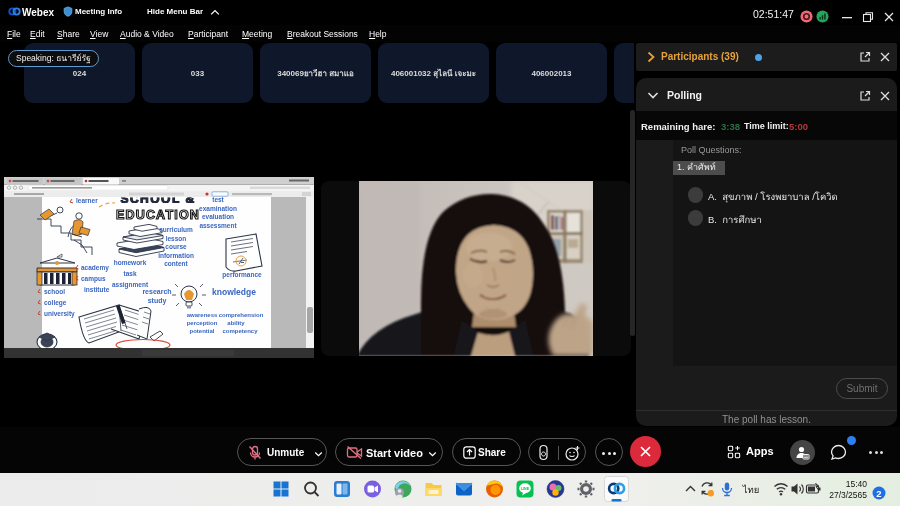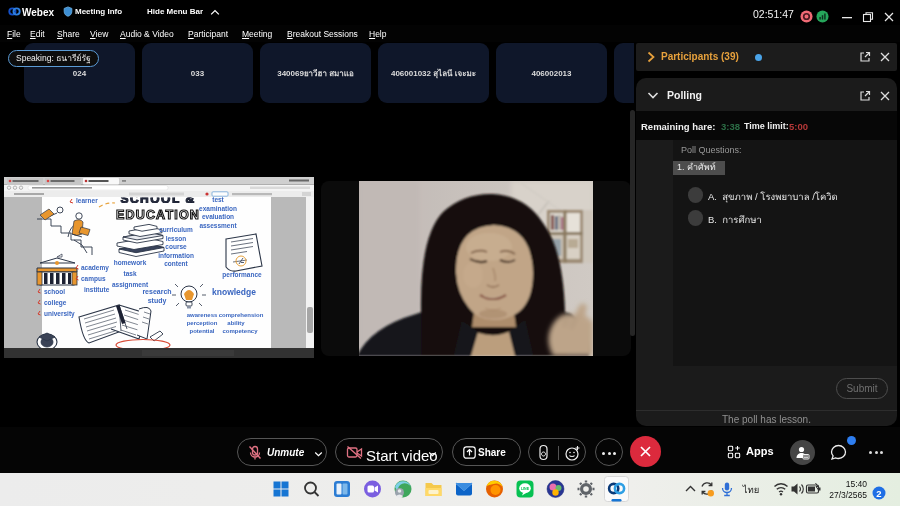--- a/index.html
+++ b/index.html
@@ -382,39 +382,39 @@
       <div class="abs" style="left:35px;top:72px;color:#e8e8e8;font-size:9.5px;">B.&nbsp; การศึกษา</div>
     </div>
 
     <div class="abs" style="left:200px;top:300px;width:52px;height:21px;border:1px solid #4d4d4d;border-radius:11px;color:#6f6f6f;font-size:10px;text-align:center;line-height:19px;">Submit</div>
     <div class="abs" style="left:0;top:332px;width:261px;height:1px;background:#2d2d2d;"></div>
     <div class="abs" style="left:0;top:336px;width:261px;height:16px;color:#909090;font-size:10px;text-align:center;">The poll has lesson.</div>
   </div>
 
   <div class="abs" style="left:0;top:427px;width:900px;height:46px;background:#050505;">
 
-    <div class="abs" style="left:237px;top:11px;width:90px;height:28px;border:1px solid #565656;border-radius:14px;font-style:italic;">
+    <div class="abs" style="left:237px;top:11px;width:90px;height:28px;border:1px solid #565656;border-radius:14px;">
       <svg class="abs" style="left:9px;top:5.5px;" width="16" height="16" viewBox="0 0 16 16">
         <path d="M5.5 4 C5.5 2.6 6.6 1.5 8 1.5 C9.4 1.5 10.5 2.6 10.5 4 V7.5 C10.5 8.9 9.4 10 8 10 C6.6 10 5.5 8.9 5.5 7.5 Z" fill="none" stroke="#e07283" stroke-width="1.3"></path>
         <path d="M3.5 7.5 C3.5 10 5.5 12 8 12 C10.5 12 12.5 10 12.5 7.5 M8 12 V14.5" fill="none" stroke="#e07283" stroke-width="1.3"></path>
         <path d="M2.5 1.5 L13.5 13.5" stroke="#e07283" stroke-width="1.4"></path>
       </svg>
       <span class="abs" style="left:29px;top:8px;color:#fff;font-size:10px;font-weight:bold;">Unmute</span>
       <svg class="abs" style="left:76px;top:11.5px;" width="9" height="7" viewBox="0 0 11 8">
         <path d="M1.5 1.5 L5.5 5.5 L9.5 1.5" fill="none" stroke="#fff" stroke-width="1.5"></path>
       </svg>
     </div>
 
     <div class="abs" style="left:335px;top:11px;width:108px;height:28px;border:1px solid #565656;border-radius:14px;">
       <svg class="abs" style="left:10px;top:6px;" width="17" height="15" viewBox="0 0 17 15">
         <rect x="1.5" y="3" width="9.5" height="9" rx="1.5" fill="none" stroke="#e07283" stroke-width="1.3"></rect>
         <path d="M11 7 L15.5 4 V11 L11 8" fill="none" stroke="#e07283" stroke-width="1.3"></path>
         <path d="M1.5 1.5 L15 13.5" stroke="#e07283" stroke-width="1.4"></path>
       </svg>
-      <span class="abs" style="left:30px;top:8px;color:#fff;font-size:15px;font-weight:normal;">Start video</span>
+      <span class="abs" style="left:30px;top:8px;color:#fff;font-size:11px;font-weight:bold;">Start video</span>
       <svg class="abs" style="left:92px;top:11.5px;" width="9" height="7" viewBox="0 0 11 8">
         <path d="M1.5 1.5 L5.5 5.5 L9.5 1.5" fill="none" stroke="#fff" stroke-width="1.5"></path>
       </svg>
     </div>
 
     <div class="abs" style="left:452px;top:11px;width:69px;height:28px;border:1px solid #565656;border-radius:14px;">
       <svg class="abs" style="left:9px;top:6px;" width="15" height="15" viewBox="0 0 15 15">
         <rect x="1.8" y="1.8" width="11.4" height="11.4" rx="2.5" fill="none" stroke="#fff" stroke-width="1.2"></rect>
         <path d="M7.5 10.5 V4.5 M5 7 L7.5 4.5 L10 7" fill="none" stroke="#fff" stroke-width="1.2"></path>
       </svg>

